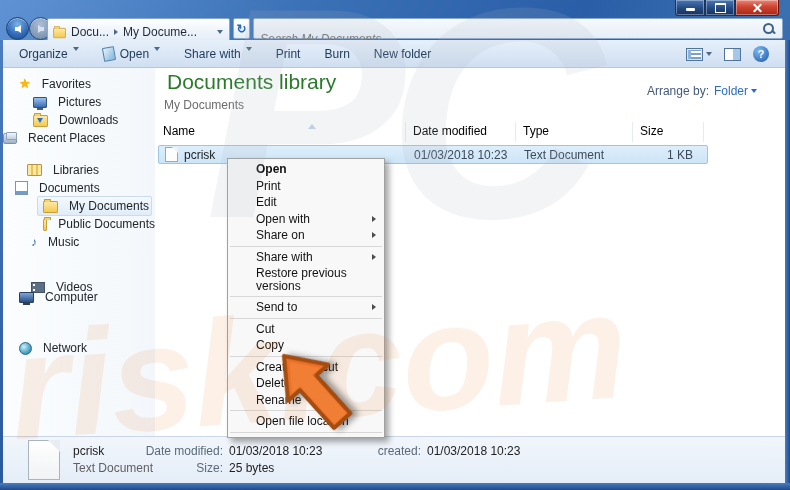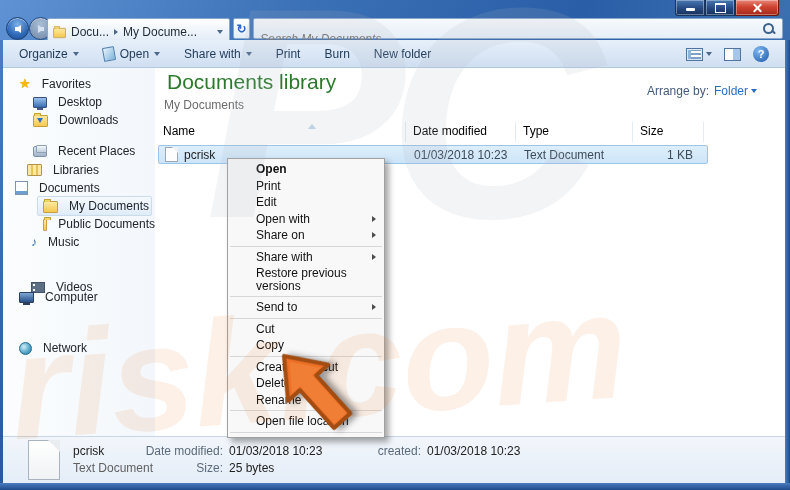--- a/index.html
+++ b/index.html
@@ -42,21 +42,21 @@
   .mag::after{content:"";position:absolute;left:9px;top:9px;width:5px;height:2px;background:#3c618c;transform:rotate(45deg);border-radius:1px;}
 
   .frame-left{position:absolute;left:0;top:40px;bottom:7px;width:3px;background:linear-gradient(#4a7cc0,#2a5a9e);}
   .frame-right{position:absolute;right:0;top:40px;bottom:7px;width:5px;background:linear-gradient(to left,#1e4a8a,#4a7cc0);}
   .frame-bottom{position:absolute;left:0;right:0;bottom:0;height:7px;background:linear-gradient(#4a7cc0,#1e4a8a);}
 
   .client{position:absolute;left:3px;right:5px;top:40px;bottom:7px;background:#fff;overflow:hidden;}
 
   
   .toolbar{position:absolute;left:0;right:0;top:0;height:28px;background:linear-gradient(#e6f0fa,#dce8f6 45%,#cfdff1);border-bottom:1px solid #b4c8de;display:flex;align-items:center;padding-left:16px;color:#1f3a57;box-sizing:border-box;}
-  .tb-item{display:flex;align-items:center;gap:5px;margin-right:24px;cursor:default;}
+  .tb-item{display:flex;align-items:flex-start;gap:5px;margin-right:24px;cursor:default;}
   .open-icon{width:10px;height:12px;background:linear-gradient(135deg,#e8f4fb,#7db3dc);border:1px solid #4c7fae;transform:rotate(-10deg);border-radius:1px;}
   .tb-right{position:absolute;right:16px;top:0;height:28px;display:flex;align-items:center;gap:12px;}
   .views-icon{width:17px;height:13px;border:1px solid #51749c;background:#fff;background-image:linear-gradient(to right,#8fb4d9 4px,transparent 4px),repeating-linear-gradient(#7ba0c9 0 2px,transparent 2px 4px);background-clip:content-box;padding:1px;box-sizing:border-box;}
   .preview-icon{width:17px;height:13px;border:1px solid #51749c;background:linear-gradient(to right,#fff 0 55%,#a8c6e8 55%);box-sizing:border-box;}
   .help-icon{width:16px;height:16px;border-radius:50%;background:radial-gradient(circle at 35% 30%,#7fb9f2,#1c56a8);color:#fff;font-weight:bold;font-size:11px;display:flex;align-items:center;justify-content:center;}
 
   
   .sidebar{position:absolute;left:0;top:28px;bottom:46px;width:152px;background:linear-gradient(to right,#fbfdfe,#f3f7fb);}
   .sb-item{position:absolute;left:0;right:0;height:18px;display:flex;align-items:center;color:#21262b;}
   .sb-label{margin-left:11px;white-space:nowrap;}
@@ -201,27 +201,27 @@
       </div>
     </div>
 
     <div class="sidebar">
       <div class="sb-item" style="top:7px;padding-left:16px">
           <span class="star-icon">★</span>
           <span class="sb-label">Favorites</span>
         </div>
       <div class="sb-item" style="top:25px;padding-left:30px">
           <span class="monitor-icon"></span>
-          <span class="sb-label">Desktop</span>
+          <span class="sb-label">Pictures</span>
         </div>
       <div class="sb-item" style="top:43px;padding-left:30px">
           <span class="folder-icon dl-arrow"></span>
           <span class="sb-label">Downloads</span>
         </div>
-      <div class="sb-item" style="top:74px;padding-left:30px">
+      <div class="sb-item" style="top:61px;">
           <span class="recent-icon"></span>
           <span class="sb-label">Recent Places</span>
         </div>
 
       <div class="sb-item" style="top:93px;padding-left:24px">
           <span class="lib-icon"></span>
           <span class="sb-label">Libraries</span>
         </div>
       <div class="sb-item" style="top:111px;padding-left:12px">
           <span class="doclib-icon"></span>

